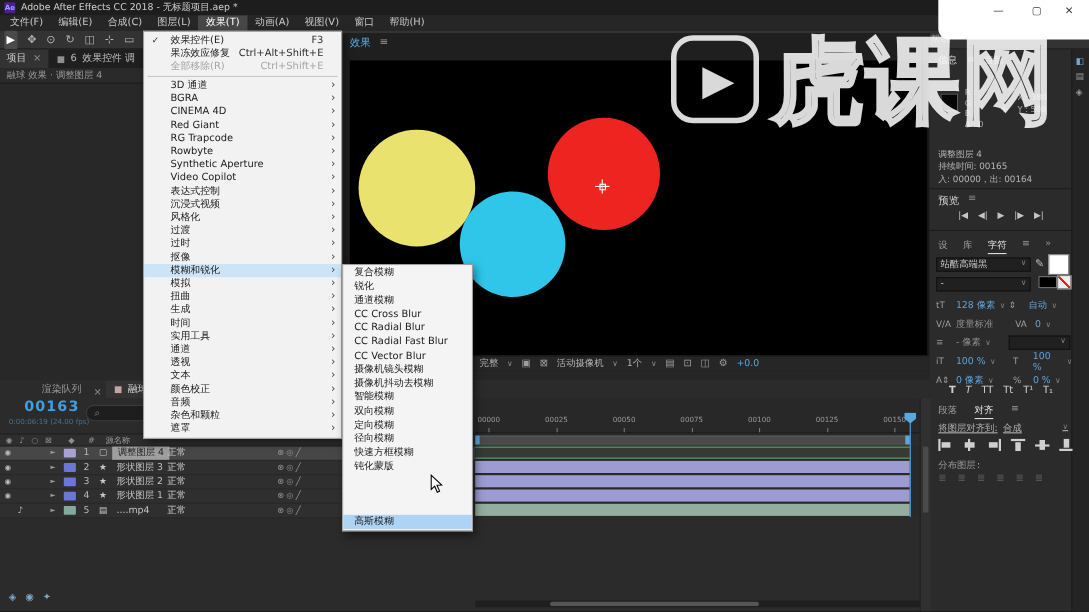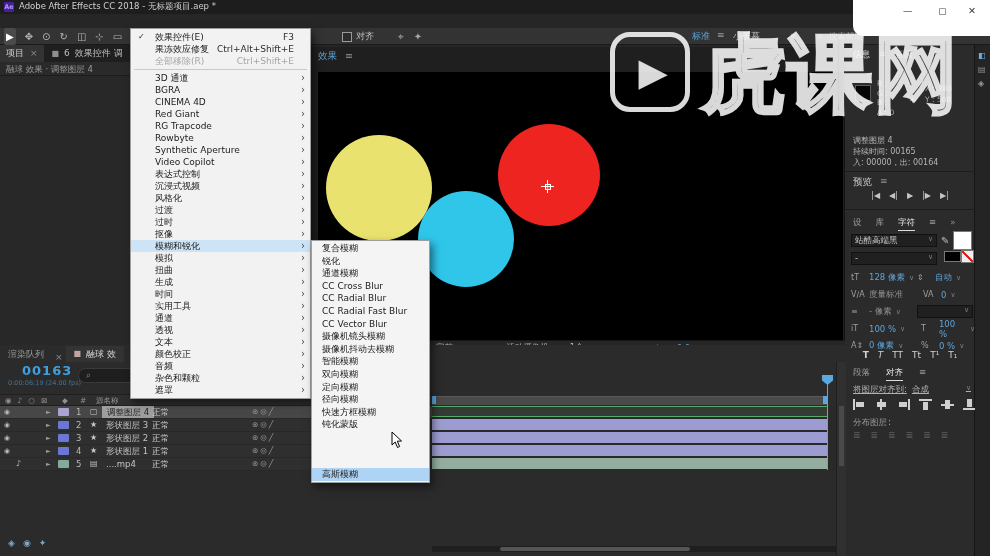--- a/index.html
+++ b/index.html
@@ -49,21 +49,21 @@
   .proj{position:absolute;left:0;top:45px;width:310px;height:300px;background:#282828;border-right:1px solid #141414;box-sizing:border-box;}
   .proj-tabs{position:absolute;left:0;top:0;width:310px;height:17px;background:#1f1f1f;display:flex;}
   .ptab1{background:#333;padding:0 6px;line-height:17px;color:#cfcfcf;display:flex;gap:6px;align-items:center;}
   .ptab1 .x{color:#8a8a8a;}
   .ptab2{padding:0 8px;line-height:17px;color:#bdbdbd;display:flex;gap:5px;align-items:center;}
   .ptab2 .sq{color:#8f8f8f;font-size:8px;}
   .proj-sub{position:absolute;left:0;top:17px;width:310px;height:14px;background:#2a2a2a;
             border-bottom:1px solid #1c1c1c;line-height:14px;padding-left:6px;color:#9a9a9a;font-size:8.5px;box-sizing:border-box;}
 
   
-  .viewer{position:absolute;left:310px;top:47px;width:535px;height:307px;background:#1f1f1f;border-right:1px solid #141414;box-sizing:border-box;}
+  .viewer{position:absolute;left:310px;top:30px;width:535px;height:307px;background:#1f1f1f;border-right:1px solid #141414;box-sizing:border-box;}
   .viewer-tab{position:absolute;left:8px;top:3px;color:#58a6dc;font-size:9.5px;display:flex;gap:8px;}
   .viewer-tab .mi-ic{color:#9a9a9a;}
   .comp{position:absolute;left:8px;top:25px;width:525px;height:268px;background:#000;overflow:hidden;}
   .circle{position:absolute;border-radius:50%;}
   .anchor{position:absolute;width:13px;height:13px;}
   .anchor::before,.anchor::after{content:"";position:absolute;background:#fff;}
   .anchor::before{left:6px;top:0;width:1px;height:13px;}
   .anchor::after{left:0;top:6px;width:13px;height:1px;}
   .anchor i{position:absolute;left:4px;top:4px;width:4px;height:4px;border:1px solid #fff;background:rgba(255,80,80,.6);}
   .vbar{position:absolute;left:0;top:293px;width:535px;height:14px;background:#262626;border-top:1px solid #161616;
@@ -127,21 +127,21 @@
   .al-b::before{bottom:0;left:0;height:2px;width:13px;} .al-b::after{bottom:3px;left:4px;width:5px;height:8px;}
   .dist-lb{top:372px;color:#9a9a9a;font-family:Liberation Mono, monospace;}
   .disticons{position:absolute;left:8px;top:385px;display:flex;gap:10px;color:#5f5f5f;font-size:9px;}
 
   
   .rstrip{position:absolute;left:975px;top:45px;width:15px;height:511px;background:#242424;}
   .rstrip span{position:absolute;left:3px;font-size:8px;}
 
   
   .tl-bg{position:absolute;left:0;top:345px;width:845px;height:211px;background:#2b2b2b;}
-  .tl-tabs{position:absolute;left:0;top:346px;height:16px;display:flex;align-items:flex-end;}
+  .tl-tabs{position:absolute;left:0;top:346px;height:16px;display:flex;align-items:flex-end;padding-left:30px;}
   .tl-tab-rq{padding:0 8px;color:#9a9a9a;line-height:16px;}
   .tl-x{color:#8a8a8a;padding:0 3px;}
   .tl-tab-act{background:#333;padding:0 8px;line-height:16px;color:#d8d8d8;display:flex;gap:5px;align-items:center;}
   .tl-tab-act .sq{color:#c2a4a0;font-size:8px;}
   .tc{position:absolute;left:22px;top:363px;color:#3f9fe0;font-weight:bold;font-size:13px;letter-spacing:1px;}
   .tc-sub{position:absolute;left:8px;top:379px;color:#46708e;font-size:6.5px;}
   .tl-search{position:absolute;left:78px;top:368px;width:148px;height:15px;background:#1e1e1e;border:1px solid #3a3a3a;
              border-radius:8px;display:flex;align-items:center;padding-left:7px;box-sizing:border-box;color:#8a8a8a;}
   .tl-head{position:absolute;left:0;top:394px;width:432px;height:12px;background:#2e2e2e;border-top:1px solid #1f1f1f;
            border-bottom:1px solid #1f1f1f;box-sizing:border-box;font-size:7.5px;color:#8f8f8f;}
@@ -214,20 +214,32 @@
 </head>
 <body>
 
 <div class="stage">
 
   <div class="titlebar">
     <span class="ae-logo">Ae</span>
     <span class="title">Adobe After Effects CC 2018 - 无标题项目.aep *</span>
   </div>
 
+  <div class="menubar">
+
+  <span class="mb-item">文件(F)</span>
+      <span class="mb-item">编辑(E)</span>
+      <span class="mb-item">合成(C)</span>
+      <span class="mb-item">图层(L)</span>
+      <span class="mb-item active">效果(T)</span>
+      <span class="mb-item">动画(A)</span>
+      <span class="mb-item">视图(V)</span>
+      <span class="mb-item">窗口</span>
+      <span class="mb-item">帮助(H)</span>
+    </div>
 
   <div class="appbar">
     <div class="tools">
 
     <span class="tool active">▶</span>
         <span class="tool">✥</span>
         <span class="tool">⊙</span>
         <span class="tool">↻</span>
         <span class="tool">◫</span>
         <span class="tool">⊹</span>
@@ -577,20 +589,36 @@
         </span>
         <span class="c-sw1">⊛◎╱</span>
         <span class="c-tm">
           <span class="tmic">◎</span>
           <span>无</span>
           <span class="dd2">∨</span>
         </span>
       </div>
     </div>
 
+  <div class="ruler" id="ruler">
+      <span class="rl" style="left: 2px;">00000</span>
+      <span class="tick" style="left: 12px;"></span>
+      <span class="rl" style="left: 63.5px;">00025</span>
+      <span class="tick" style="left: 73.5px;"></span>
+      <span class="rl" style="left: 125px;">00050</span>
+      <span class="tick" style="left: 135px;"></span>
+      <span class="rl" style="left: 186.5px;">00075</span>
+      <span class="tick" style="left: 196.5px;"></span>
+      <span class="rl" style="left: 248px;">00100</span>
+      <span class="tick" style="left: 258px;"></span>
+      <span class="rl" style="left: 309.5px;">00125</span>
+      <span class="tick" style="left: 319.5px;"></span>
+      <span class="rl" style="left: 371px;">00150</span>
+      <span class="tick" style="left: 381px;"></span>
+    </div>
   <div class="workarea"></div>
   <div class="wa-capL"></div>
   <div class="wa-capR"></div>
   <div class="graph-bg"></div>
   <div id="bars">
       <div class="tl-bar" style="top: 406px; background: rgb(52, 59, 52); border-top: 1px solid rgb(87, 169, 107); border-bottom: 1px solid rgb(87, 169, 107);"></div>
       <div class="tl-bar" style="top: 419px; background: rgb(156, 156, 210);"></div>
       <div class="tl-bar" style="top: 432px; background: rgb(156, 156, 210);"></div>
       <div class="tl-bar" style="top: 445px; background: rgb(156, 156, 210);"></div>
       <div class="tl-bar" style="top: 458px; background: rgb(147, 174, 159);"></div>

